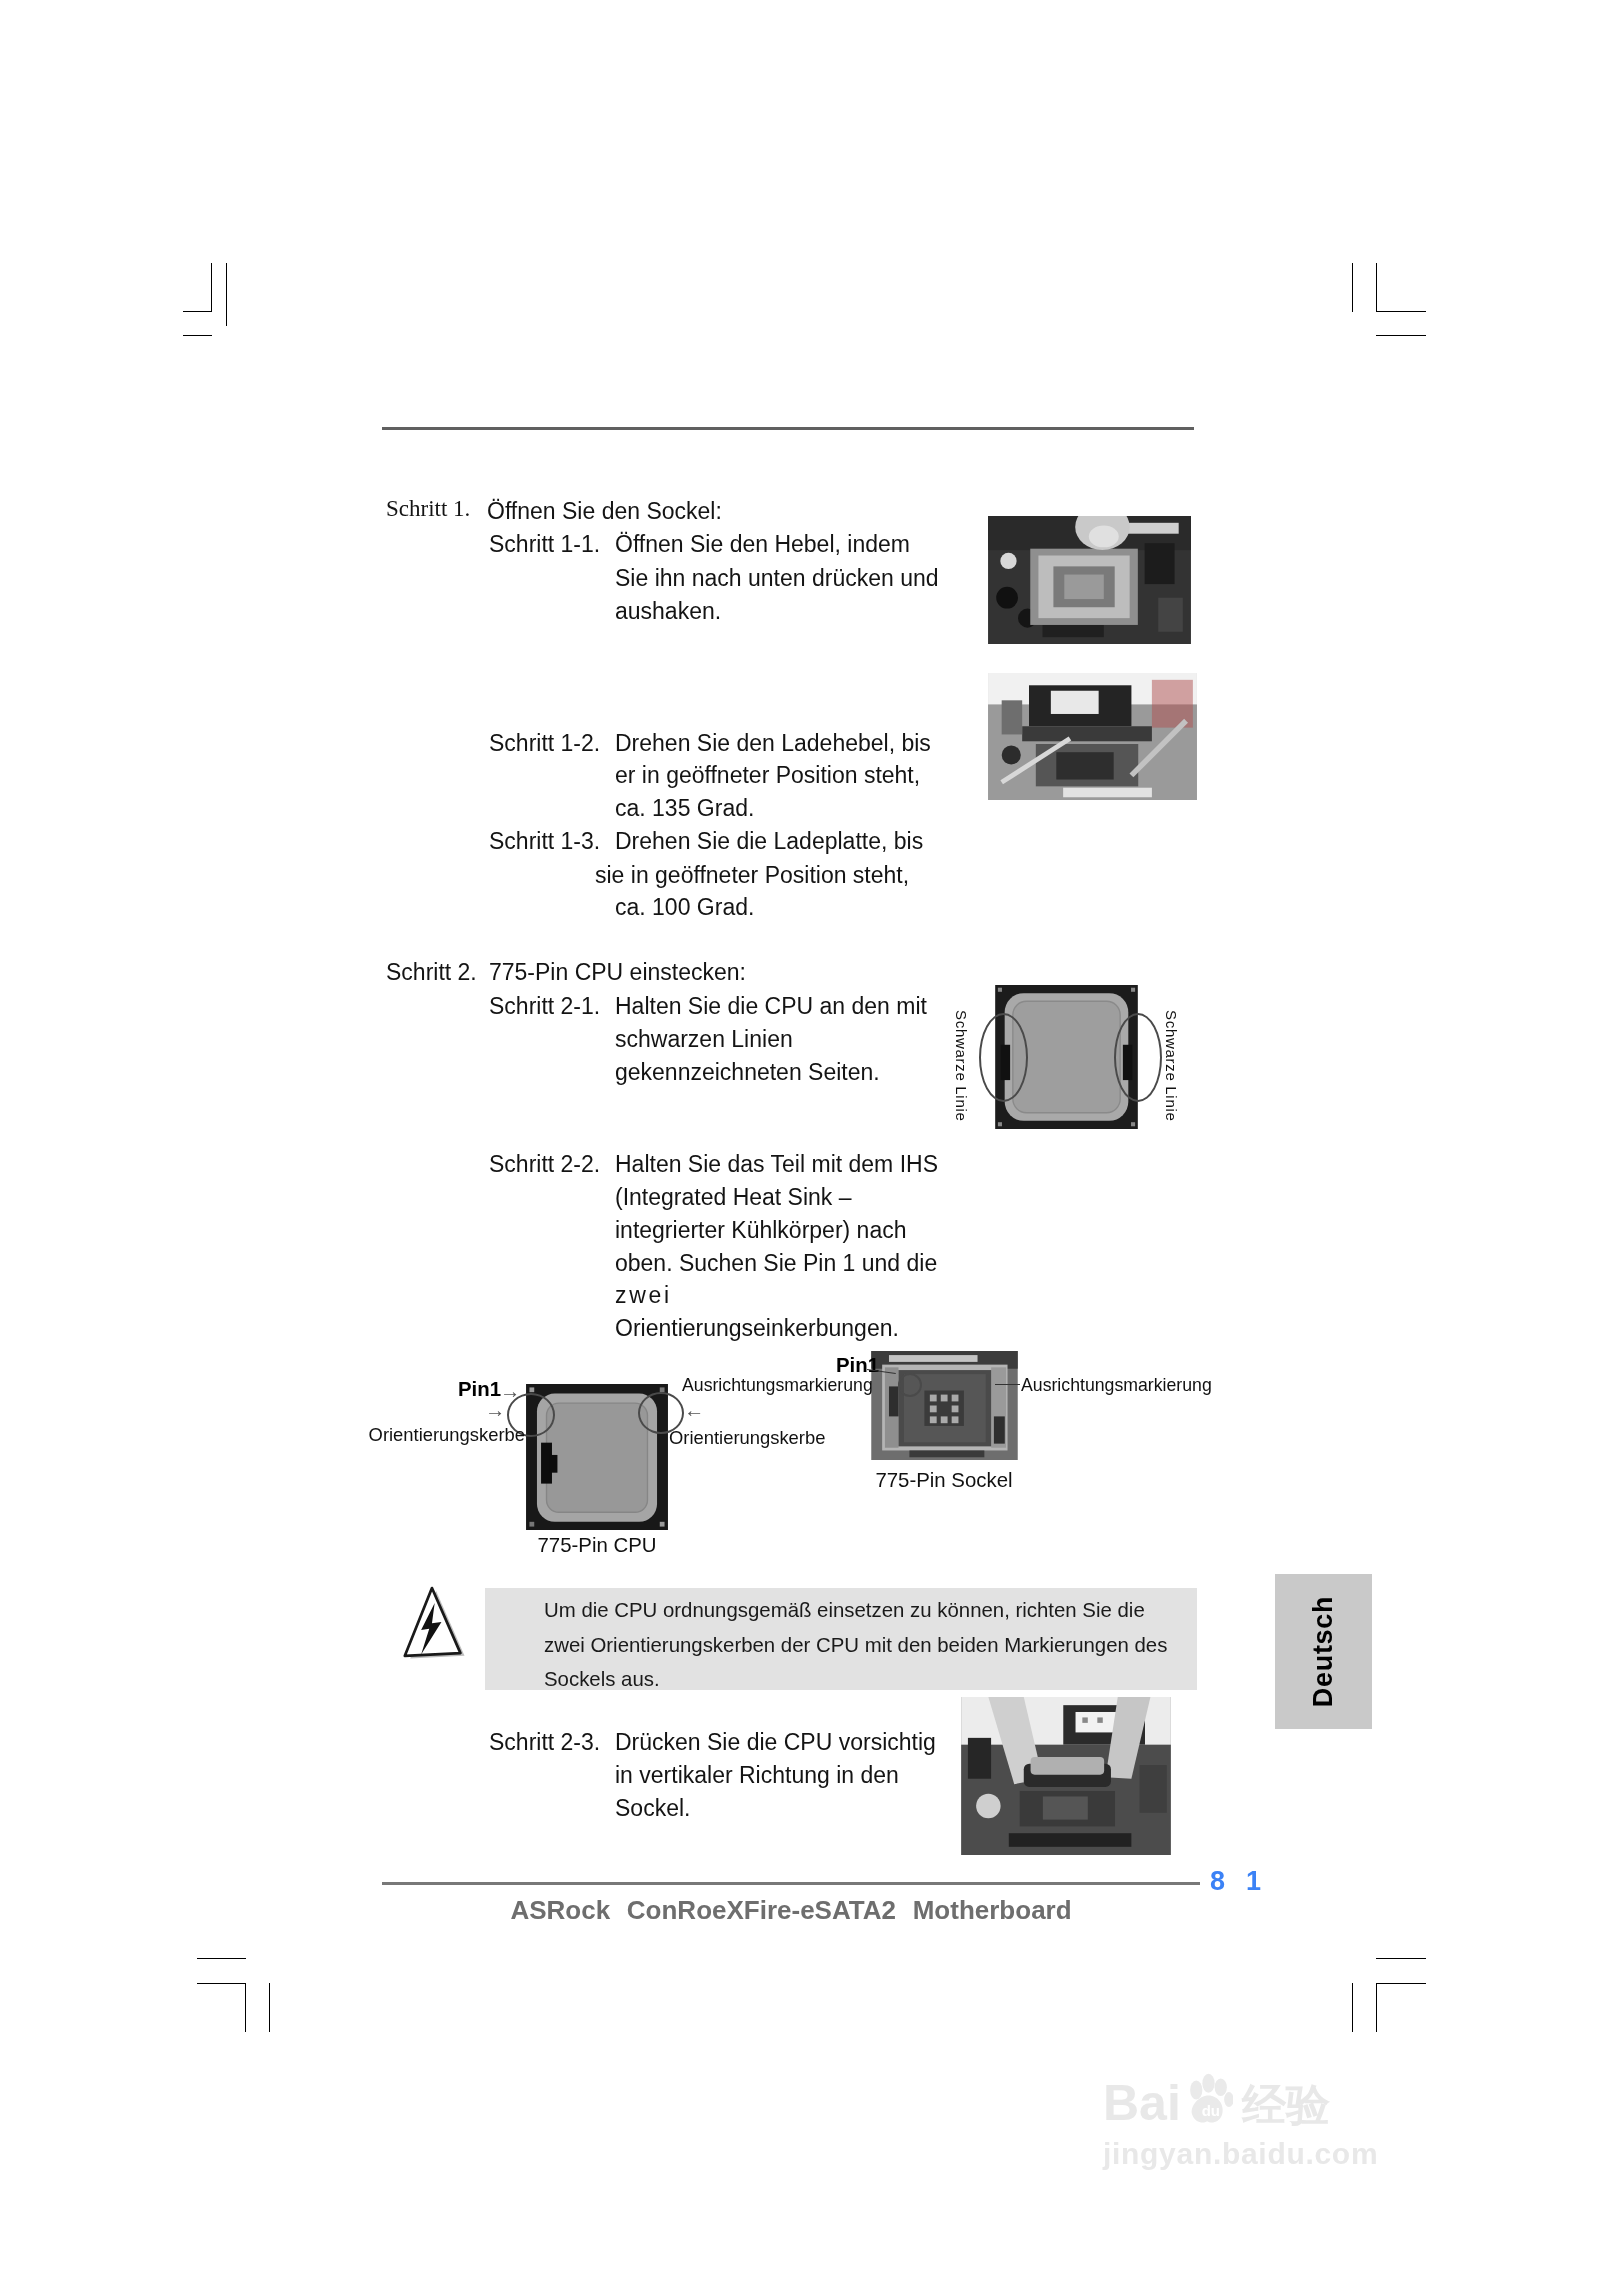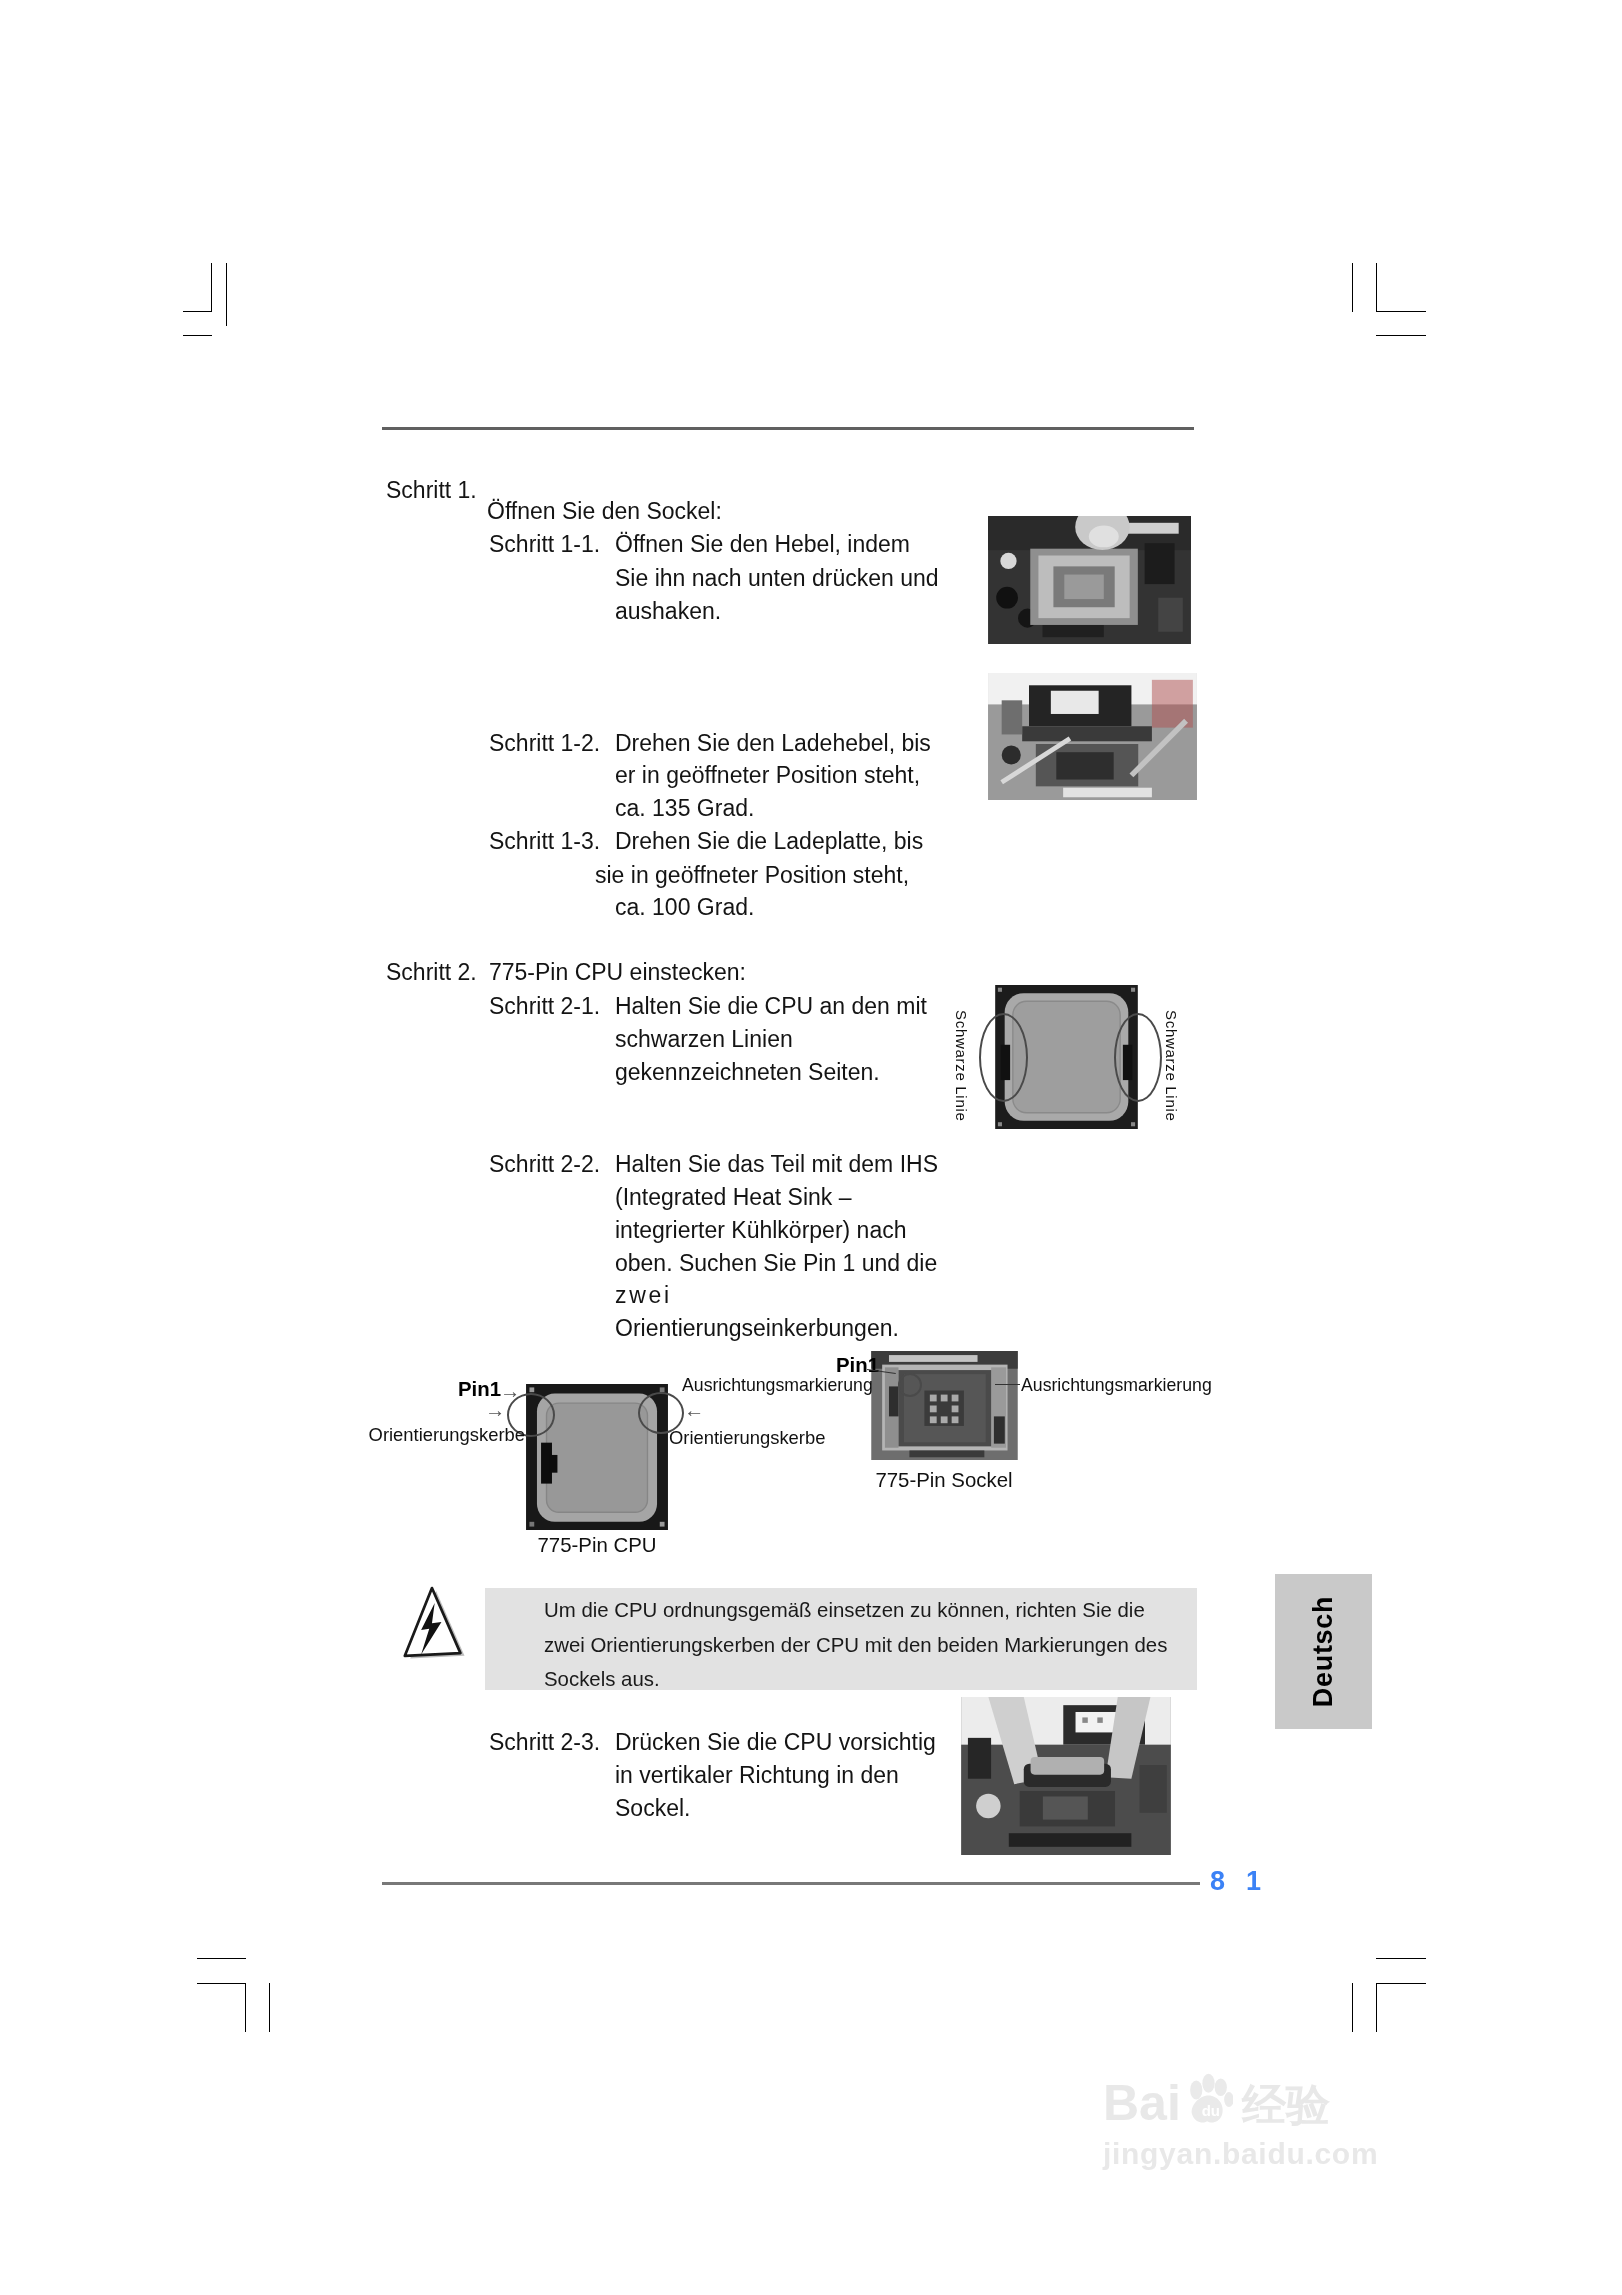--- a/index.html
+++ b/index.html
@@ -53,21 +53,21 @@
   <div class="crop" style="left:245px;top:1983px;width:1.4px;height:49px;"></div>
   <div class="crop" style="left:269px;top:1983px;width:1.4px;height:49px;"></div>
 
   <div class="crop" style="left:1376px;top:1958px;width:50px;height:1.4px;"></div>
   <div class="crop" style="left:1376px;top:1983px;width:50px;height:1.4px;"></div>
   <div class="crop" style="left:1352px;top:1983px;width:1.4px;height:49px;"></div>
   <div class="crop" style="left:1376px;top:1983px;width:1.4px;height:49px;"></div>
 
   <div class="rule" style="left:382px;top:427px;width:812px;height:2.7px;"></div>
 
-  <div class="lbl" style="left:386px;top:474px;">Schritt 1.</div>
+  <div class="lbl" style="left:386px;top:492px;font-family:Liberation Serif, serif;">Schritt 1.</div>
   <div class="line" style="left:487px;top:495px;">Öffnen Sie den Sockel:</div>
 
   <div class="lbl" style="left:489px;top:528px;">Schritt 1-1.</div>
   <div class="line" style="left:615px;top:528px;">Öffnen Sie den Hebel, indem</div>
   <div class="line" style="left:615px;top:562px;">Sie ihn nach unten drücken und</div>
   <div class="line" style="left:615px;top:595px;">aushaken.</div>
 
   <svg class="photo" style="left:988px;top:516px;" width="203" height="128" viewBox="0 0 298 188">
     <rect width="298" height="188" fill="#333"></rect>
     <rect x="0" y="0" width="298" height="50" fill="#2a2a2a"></rect>
@@ -228,20 +228,21 @@
     <rect x="262" y="100" width="40" height="70" fill="#3f3f3f"></rect>
     <rect x="70" y="200" width="180" height="20" fill="#222"></rect>
   </svg>
 
   <div class="tab">
     <span>Deutsch</span>
   </div>
 
   <div class="footer-rule"></div>
   <div class="pagenum">8 1</div>
+  <div class="footer-text">ASRock  ConRoeXFire-eSATA2  Motherboard</div>
 
   <div class="wm">
     <div class="wm-row1">
       <span class="wm-bai">Bai</span>
       <svg width="49" height="55" viewBox="0 0 72 80">
         <ellipse cx="18" cy="26" rx="9" ry="14" fill="#eaeaea"></ellipse>
         <ellipse cx="36" cy="16" rx="9" ry="14" fill="#eaeaea"></ellipse>
         <ellipse cx="54" cy="22" rx="9" ry="13" fill="#eaeaea"></ellipse>
         <ellipse cx="66" cy="40" rx="7" ry="11" fill="#eaeaea"></ellipse>
         <path d="M36,34 C50,34 60,48 56,62 C52,74 40,76 34,72 C28,76 16,74 12,62 C8,50 22,34 36,34 Z" fill="#eaeaea"></path>

